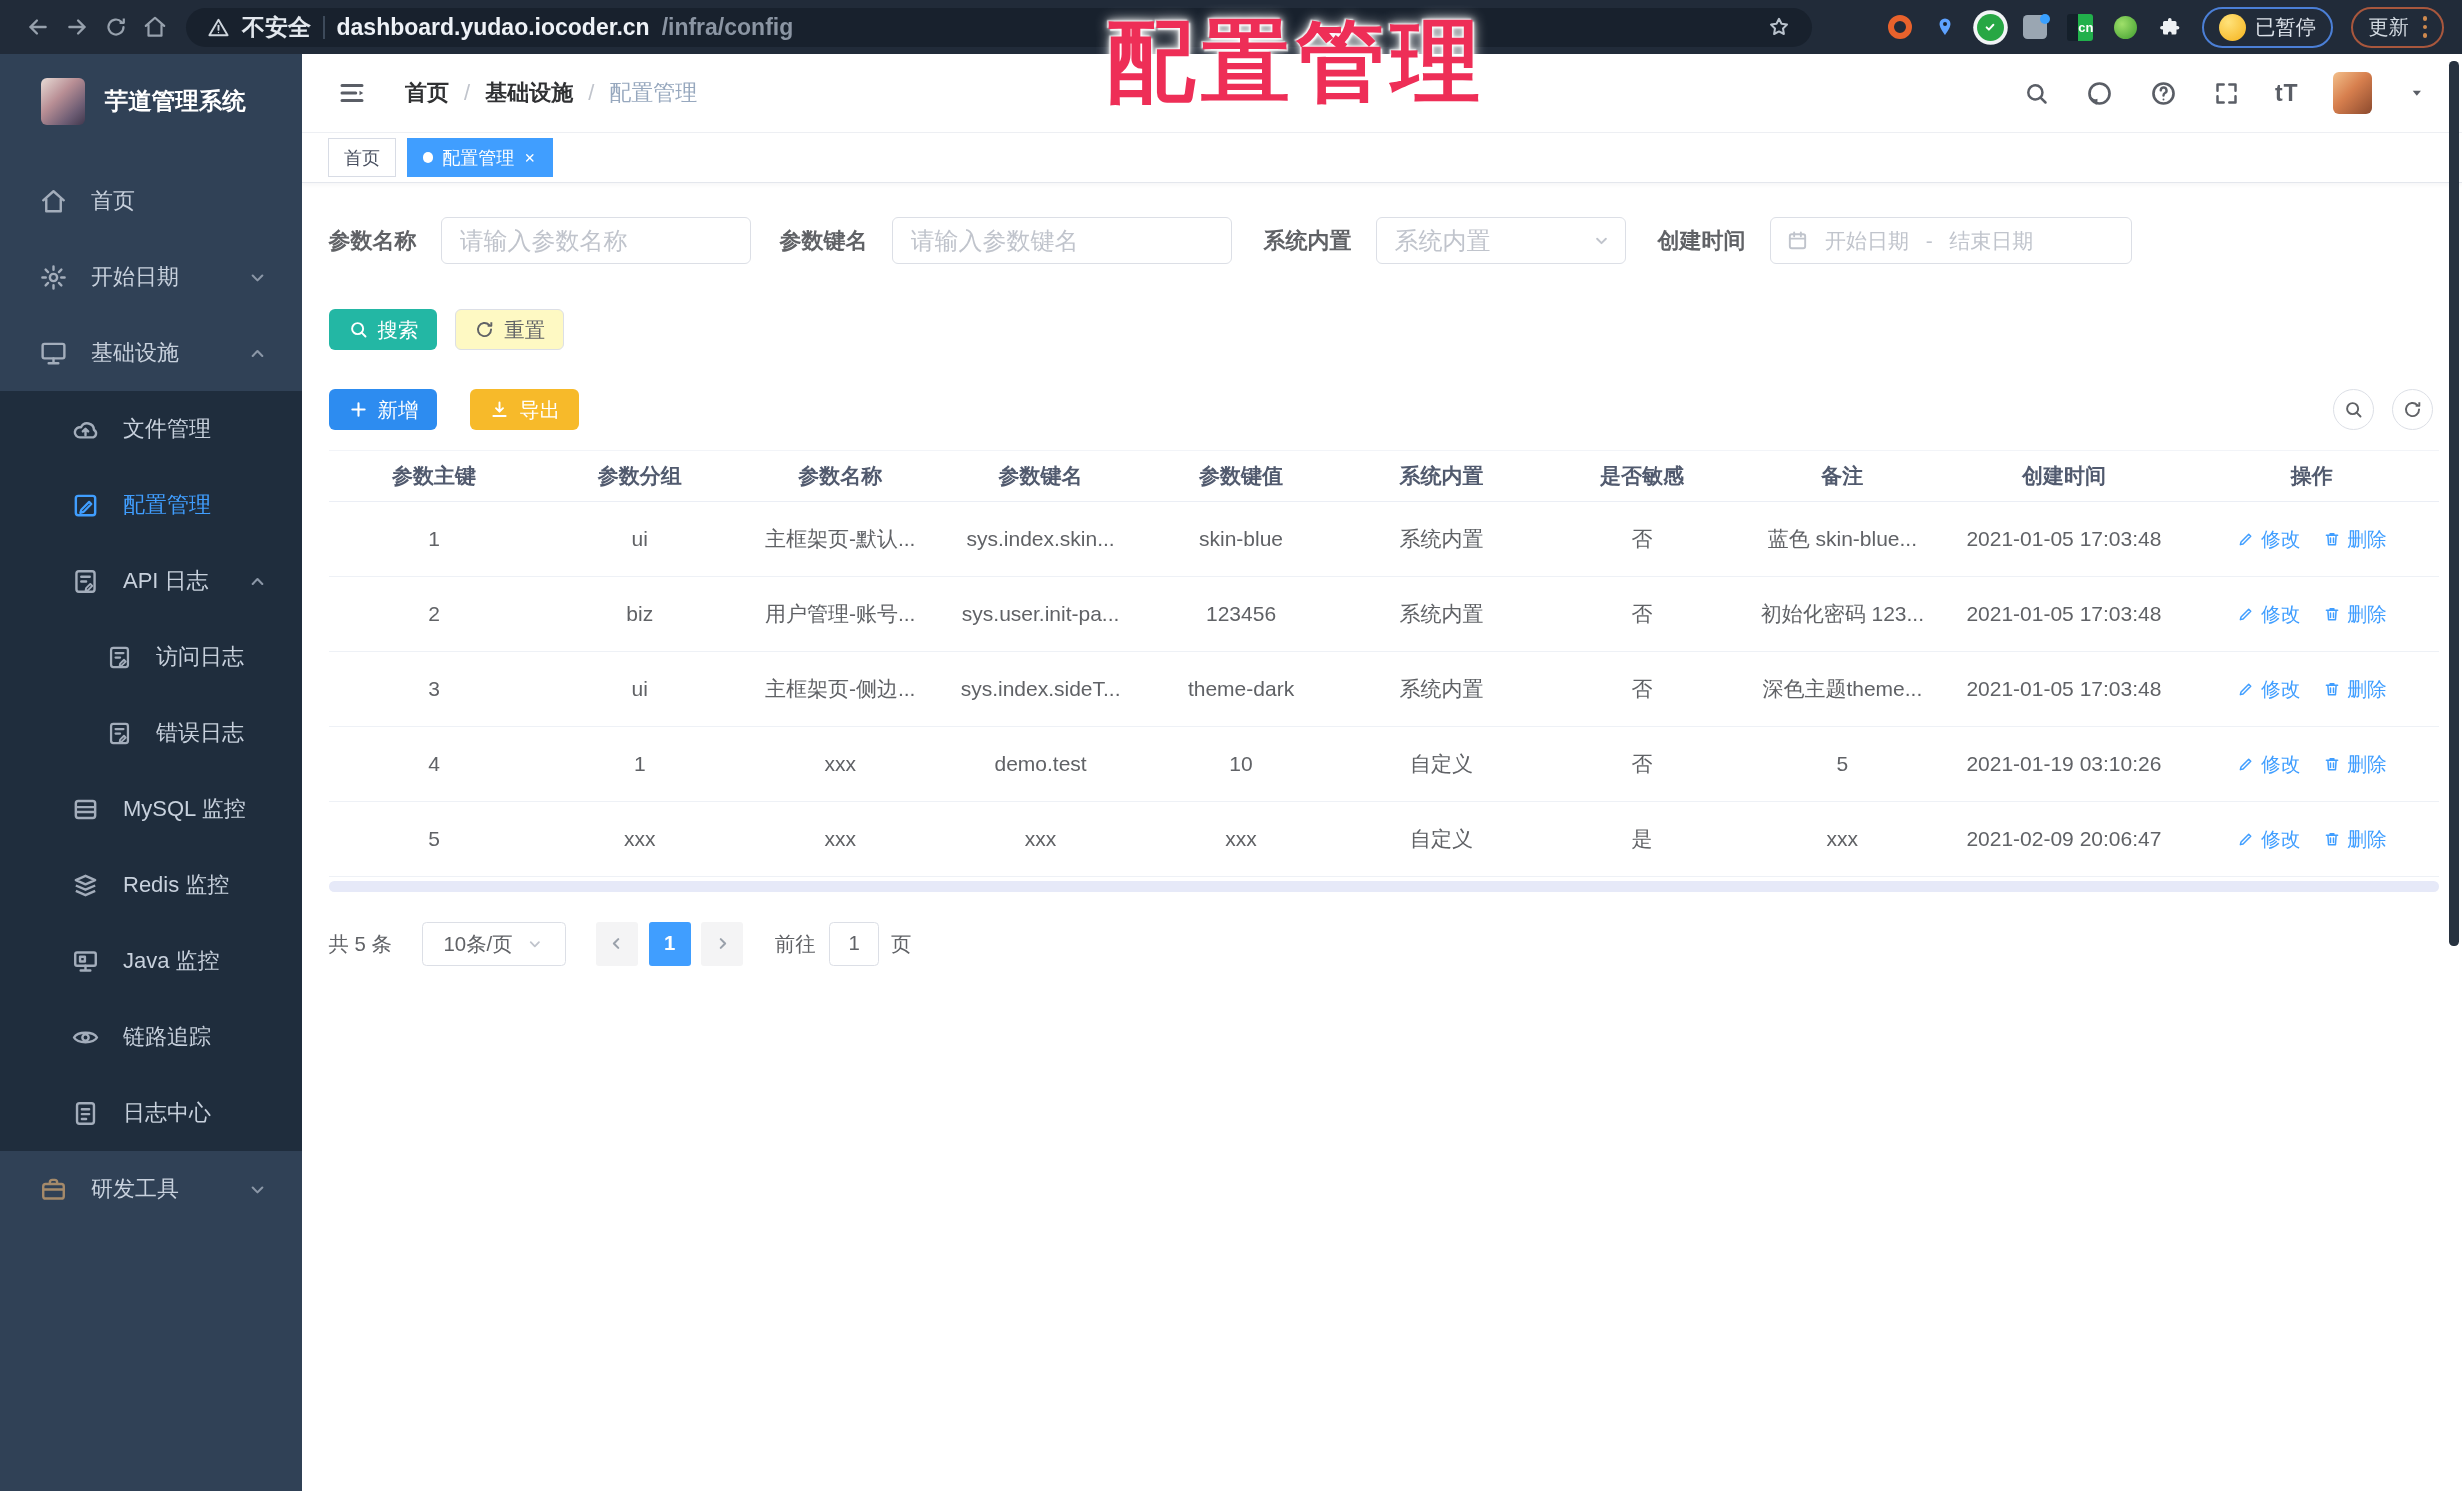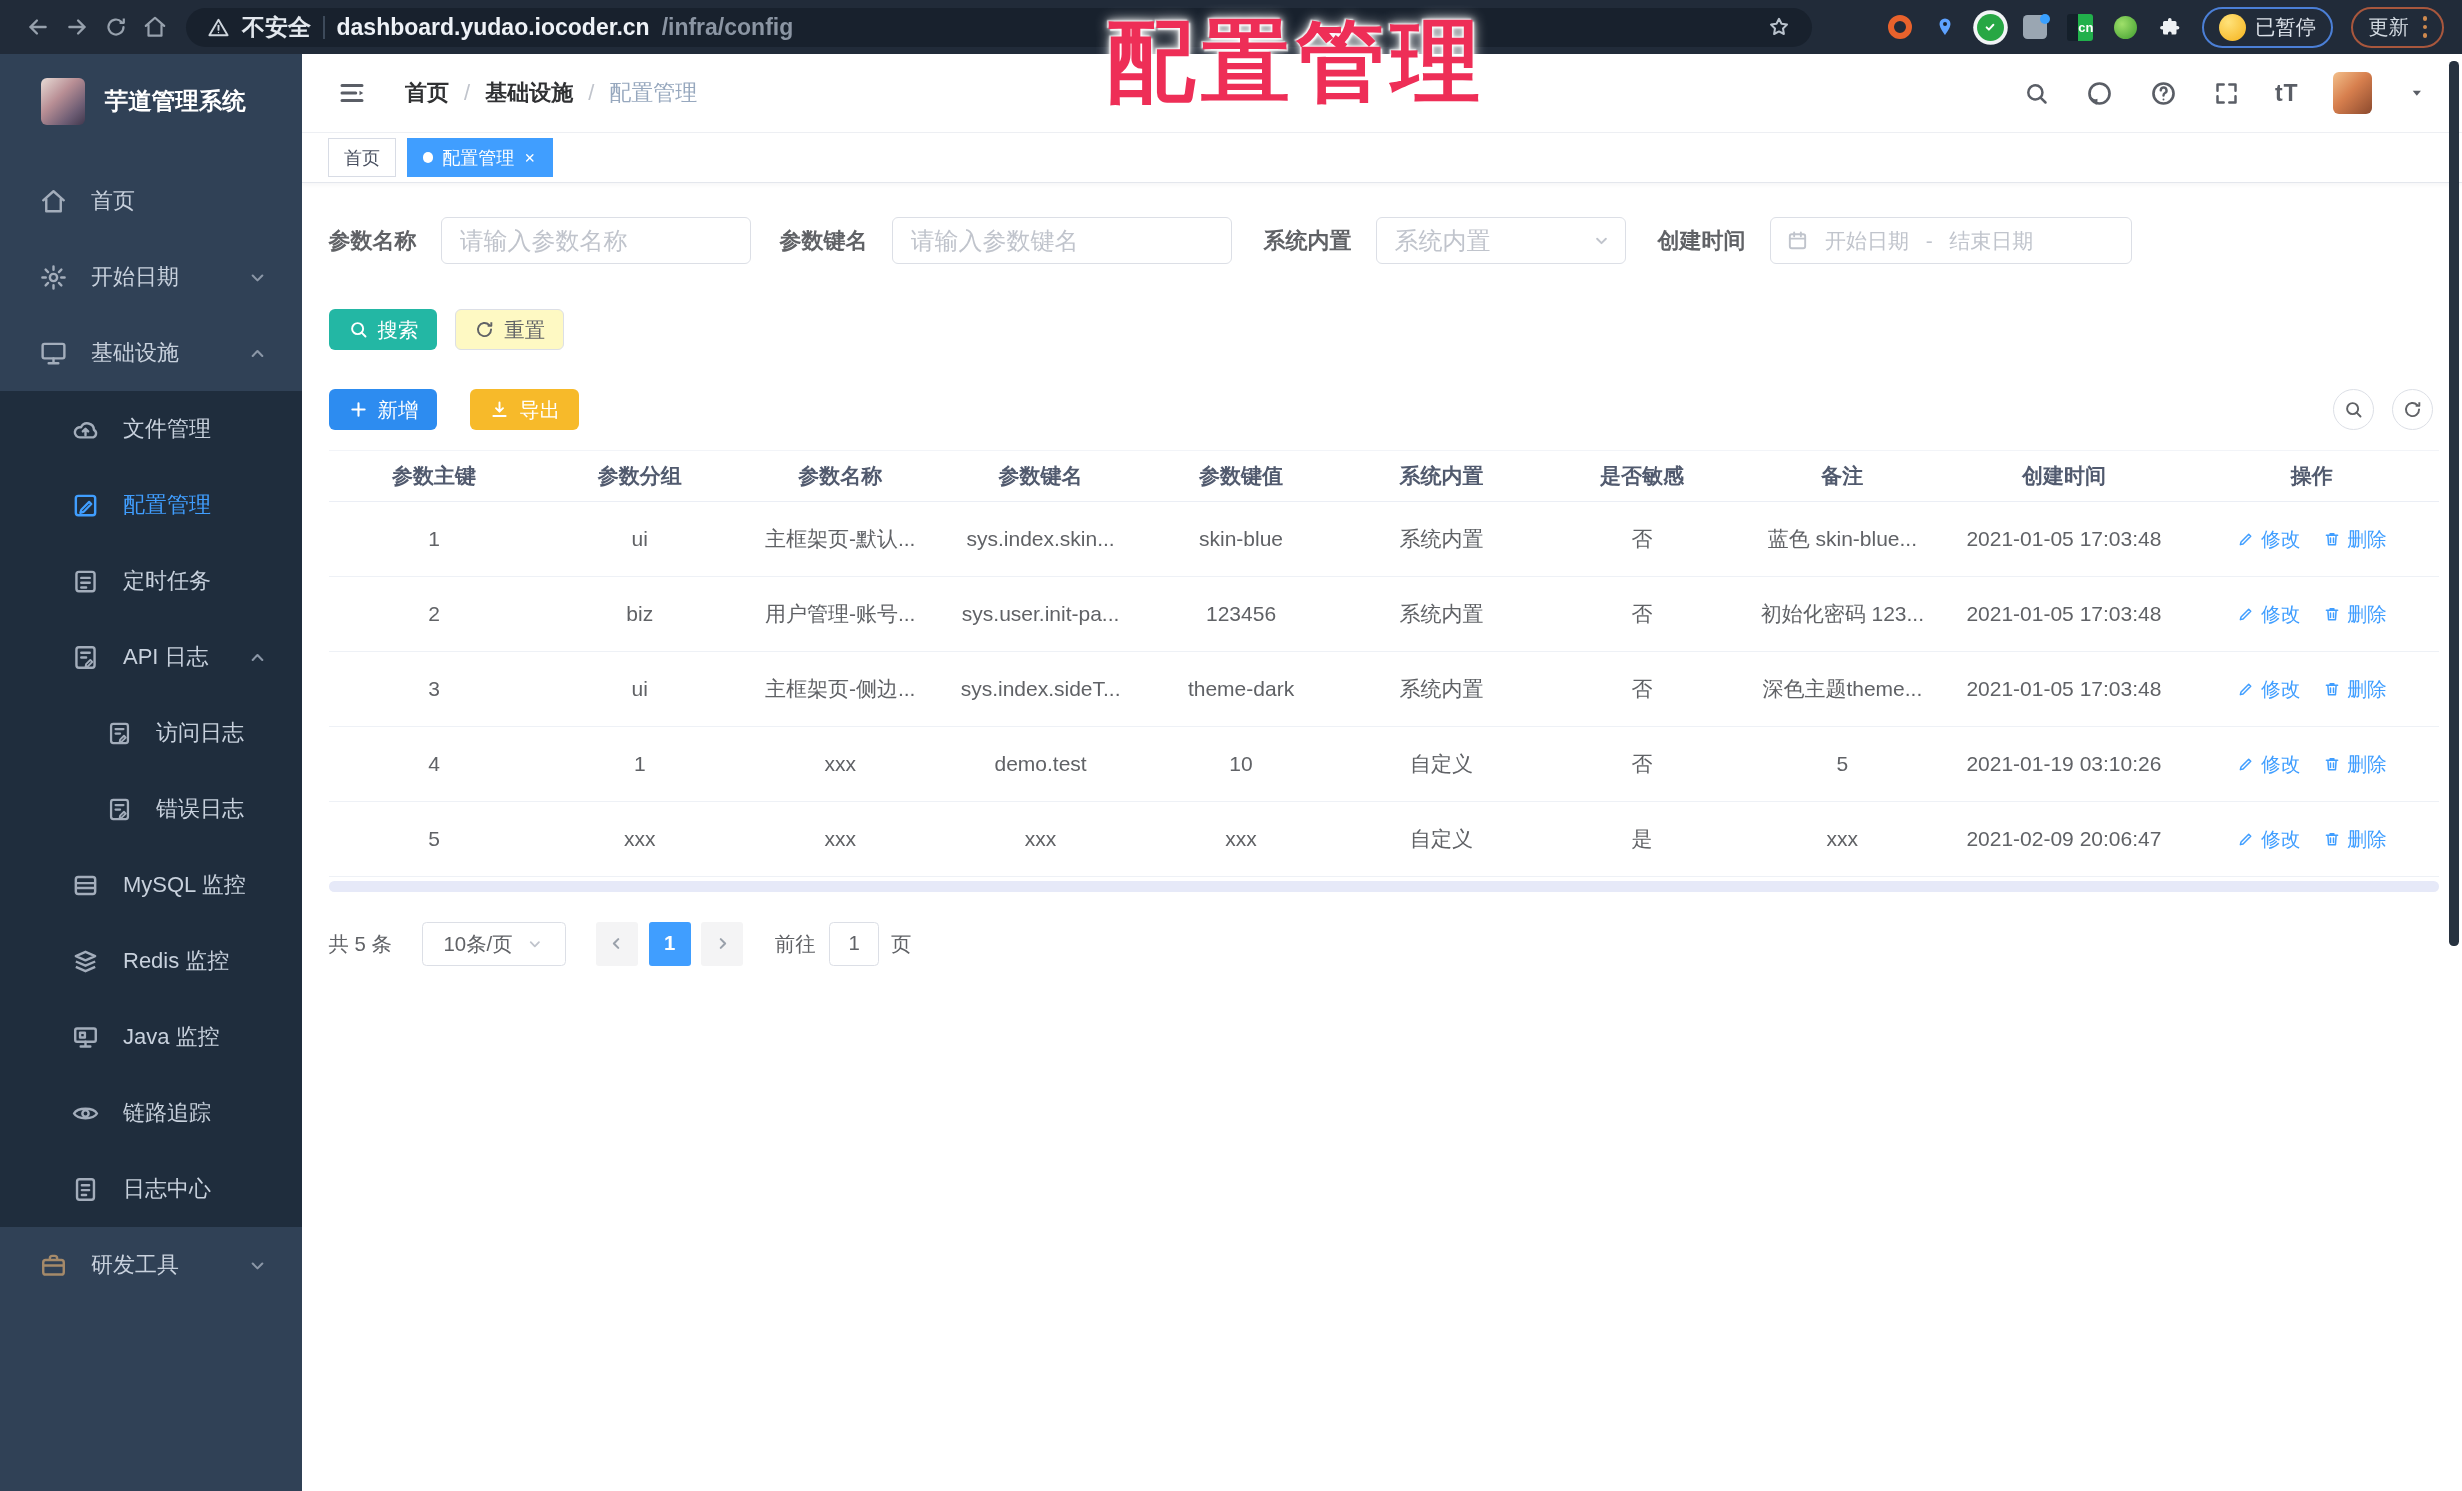--- a/index.html
+++ b/index.html
@@ -405,28 +405,20 @@
         <span class="ic">
             <svg width="29" height="29" viewBox="0 0 38 38">
               <use href="#i-pen"></use>
             </svg>
           </span>
         <span class="lbl">配置管理</span>
       </div>
       <div class="mi sub">
         <span class="ic">
             <svg width="29" height="29" viewBox="0 0 38 38">
-              <use href="#i-task"></use>
-            </svg>
-          </span>
-        <span class="lbl">定时任务</span>
-      </div>
-      <div class="mi sub">
-        <span class="ic">
-            <svg width="29" height="29" viewBox="0 0 38 38">
               <use href="#i-log"></use>
             </svg>
           </span>
         <span class="lbl">API 日志</span>
         <span class="chev">
             <svg width="23" height="23" viewBox="0 0 30 30">
               <use href="#i-chevu"></use>
             </svg>
           </span>
       </div>

